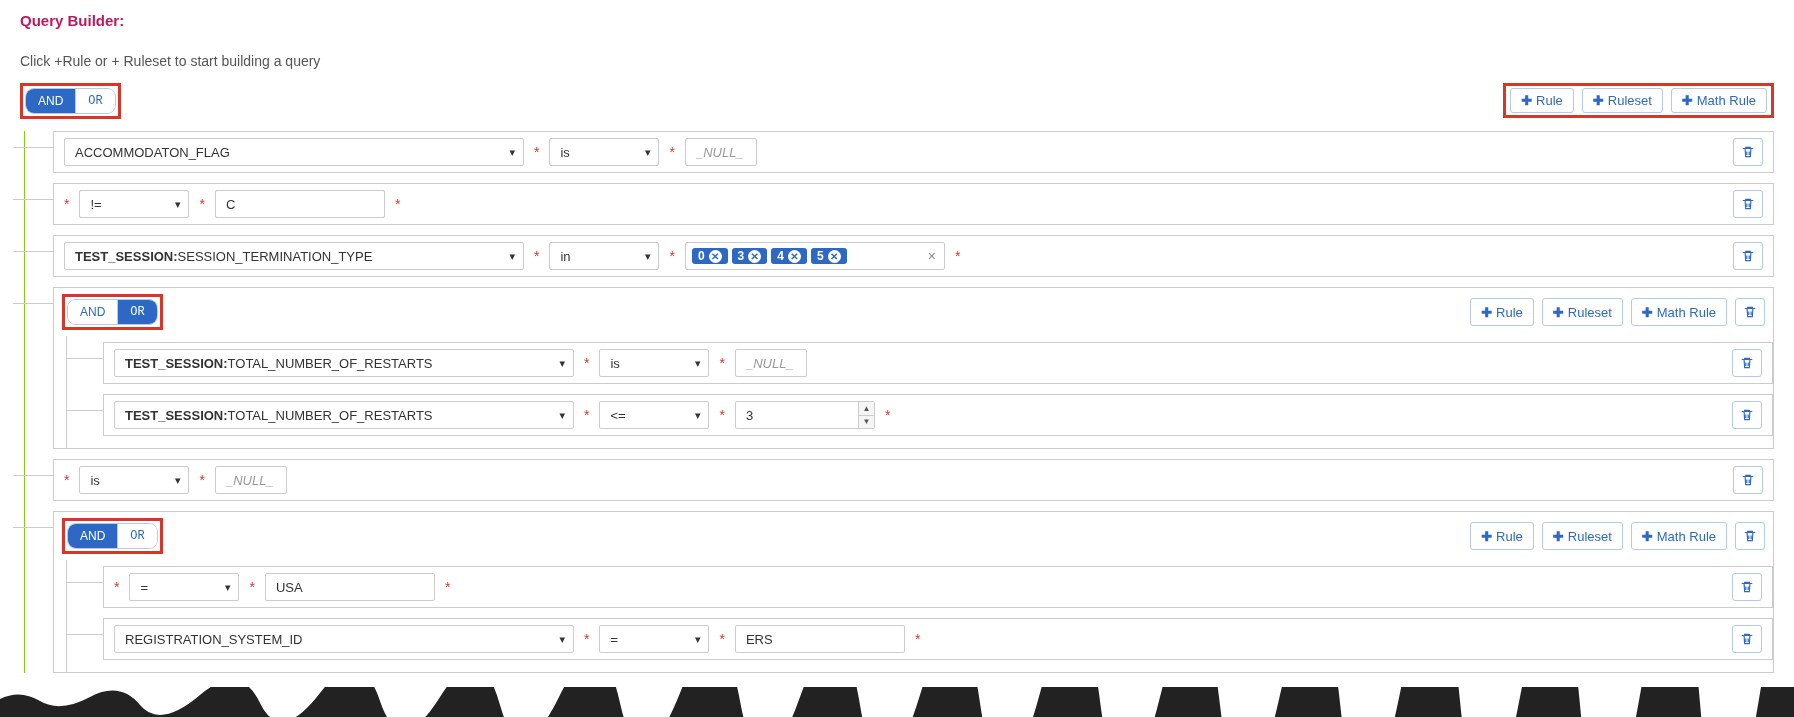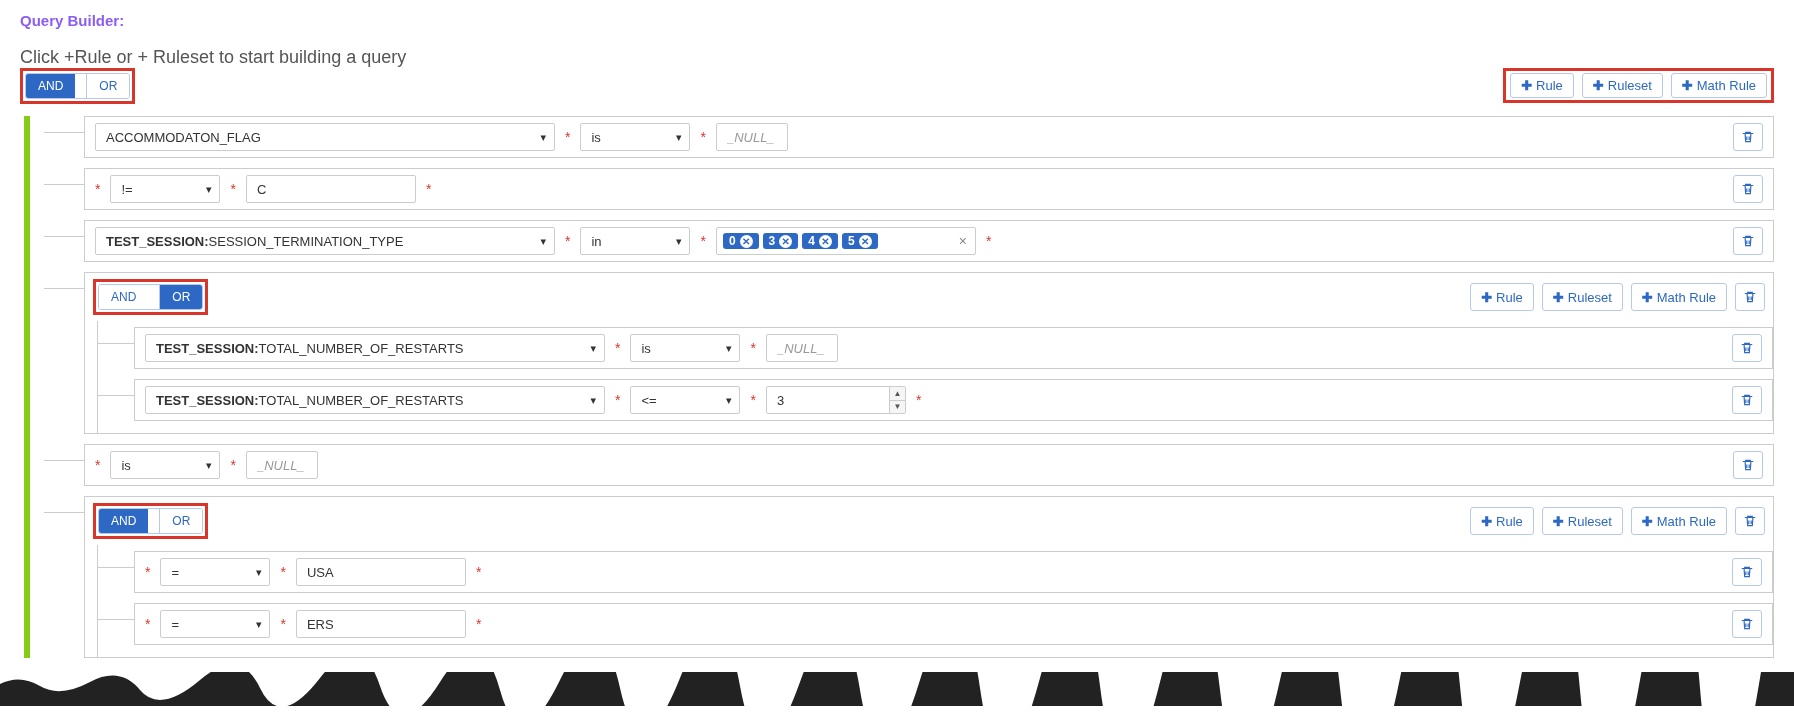--- a/index.html
+++ b/index.html
@@ -5,27 +5,28 @@
   * { box-sizing: border-box; margin: 0; padding: 0; }
   body {
     font-family: -apple-system, BlinkMacSystemFont, "Segoe UI", Arial, sans-serif;
     font-size: 13px;
     color: #333;
     background: #fff;
     padding: 12px 20px 0 20px;
   }
   .title {
     font-weight: 600;
-    color: #8b5cf6;
+    color: #be185d;
     font-size: 15px;
-    margin-bottom: 18px;
+    margin-bottom: 24px;
   }
   .subtitle {
     color: #555;
-    font-size: 18px;
+    font-size: 14px;
+    margin-bottom: 14px;
   }
 
   
   .red-box {
     border: 3px solid #d9362b;
     display: inline-flex;
     padding: 2px;
   }
   .red-box-right {
     border: 3px solid #d9362b;
@@ -36,38 +37,37 @@
   .topbar {
     display: flex;
     justify-content: space-between;
     align-items: flex-start;
     margin-bottom: 12px;
   }
 
   
   .seg {
     display: inline-flex;
-    border-radius: 3px;
+    border-radius: 9px;
     overflow: hidden;
     border: 1px solid #b5c9e8;
-    gap: 11px;
   }
   .seg > button {
     border: none;
     background: #fff;
     color: #2d69c4;
     font-size: 12px;
     padding: 5px 12px;
     cursor: pointer;
   }
   .seg > button.active {
     background: #2d69c4;
     color: #fff;
   }
-  .seg > button + button { border-left: 1px solid #b5c9e8; }
+  .seg > button + button { border-left: 1px solid #b5c9e8; font-family: Liberation Mono, monospace; }
 
   
   .obtn {
     display: inline-flex;
     align-items: center;
     gap: 4px;
     border: 1px solid #b5c9e8;
     border-radius: 3px;
     background: #fff;
     color: #2d69c4;
@@ -86,22 +86,22 @@
     height: 28px;
     border: 1px solid #b5c9e8;
     border-radius: 3px;
     background: #fff;
     color: #2d69c4;
     cursor: pointer;
   }
 
   
   .root-area {
-    border-left: 6px solid #84cc16;
-    padding-left: 54px;
+    border-left: 1px solid #84cc16;
+    padding-left: 28px;
     position: relative;
     margin-left: 4px;
   }
   .node {
     position: relative;
     margin-bottom: 10px;
   }
   .node::before {
     content: "";
     position: absolute;
@@ -556,20 +556,23 @@
             <button class="trash-btn">
                 <svg class="trash-svg" viewBox="0 0 24 24" fill="none" stroke="currentColor" stroke-width="2">
                   <path d="M3 6h18M8 6V4h8v2m-9 0 1 14h8l1-14M10 11v6M14 11v6"></path>
                 </svg>
               </button>
           </div>
         </div>
         <div class="child-node">
           <div class="rule-box">
             <div class="rule-left">
+              <span class="sel wide">
+                  <span>REGISTRATION_SYSTEM_ID</span>
+                </span>
               <span class="req">*</span>
               <span class="sel mid">
                   <span>=</span>
                 </span>
               <span class="req">*</span>
               <input class="txt val" value="ERS" style="">
               <span class="req">*</span>
             </div>
             <button class="trash-btn">
                 <svg class="trash-svg" viewBox="0 0 24 24" fill="none" stroke="currentColor" stroke-width="2">

